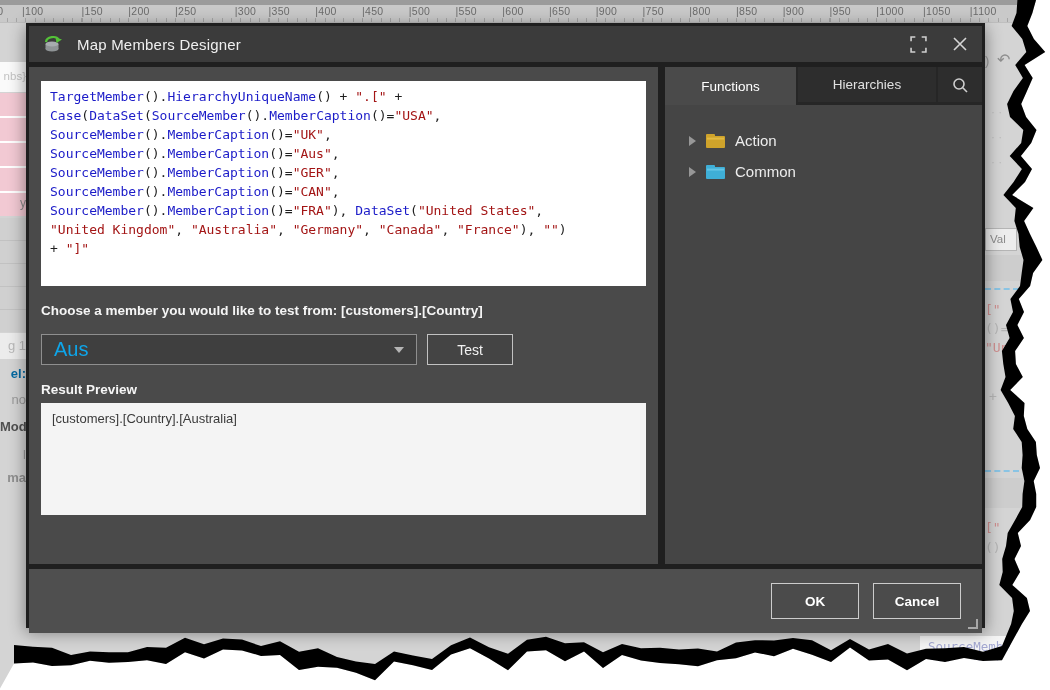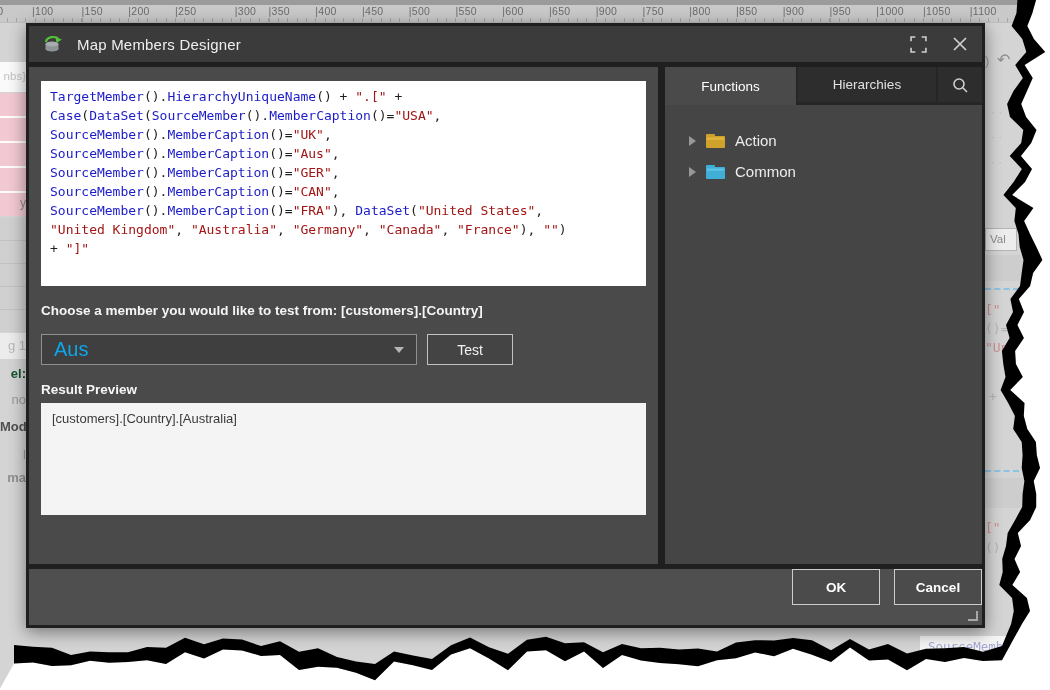--- a/index.html
+++ b/index.html
@@ -62,37 +62,37 @@
   #tab-functions { width:131px; background:#4a4a4a; color:#ffffff; }
   #tab-hierarchies { flex:1; background:#2d2d2d; color:#e0e0e0; border-bottom:3px solid #262626; }
   #tab-search { width:44px; background:#2d2d2d; border-bottom:3px solid #262626; display:flex; align-items:center; justify-content:center; cursor:pointer; }
   #func-tree { padding:20px 0 0 24px; }
   .tree-row { display:flex; align-items:center; height:31px; cursor:pointer; }
   .expander { width:0; height:0; border-top:5px solid transparent; border-bottom:5px solid transparent; border-left:7px solid #979797; margin-right:10px; }
   .folder { width:20px; height:16px; }
   .tree-label { color:#ededed; font-size:15px; margin-left:9px; }
 
   
-  #bottom-bar { margin-top:5px; height:56px; background:#4f4f4f; display:flex; justify-content:flex-end; gap:14px; position:relative; }
+  #bottom-bar { margin-top:5px; height:64px; background:#4f4f4f; display:flex; align-items:center; justify-content:flex-end; gap:14px; padding-right:21px; position:relative; }
   .dlg-btn { width:88px; height:36px; background:#4b4b4b; border:1px solid #cccccc; color:#ffffff; font-weight:bold; font-size:13.5px; display:flex; align-items:center; justify-content:center; cursor:pointer; }
   #resize-grip { position:absolute; right:4px; bottom:4px; width:10px; height:10px; border-right:2px solid #a8a8a8; border-bottom:2px solid #a8a8a8; }
 
   #tear-svg { position:absolute; inset:0; width:1050px; height:690px; z-index:50; pointer-events:none; }
 </style>
 </head>
 <body>
 
 <div id="stage">
   <div id="page">
 
     <div id="ruler">
       <div class="topstrip"></div>
       <div>
           <span class="ruler-num" style="left: -12px;">|50</span>
-          <span class="ruler-num" style="left: 32px;">|100</span>
+          <span class="ruler-num" style="left: 22px;">|100</span>
           <span class="ruler-num" style="left: 81.5px;">|150</span>
           <span class="ruler-num" style="left: 128.25px;">|200</span>
           <span class="ruler-num" style="left: 175px;">|250</span>
           <span class="ruler-num" style="left: 221.75px; padding-left: 13px;">|300</span>
           <span class="ruler-num" style="left: 268.5px;">|350</span>
           <span class="ruler-num" style="left: 315.25px;">|400</span>
           <span class="ruler-num" style="left: 362px;">|450</span>
           <span class="ruler-num" style="left: 408.75px;">|500</span>
           <span class="ruler-num" style="left: 455.5px;">|550</span>
           <span class="ruler-num" style="left: 502.25px;">|600</span>
@@ -111,21 +111,21 @@
     </div>
 
     <div class="bg-block" style="left:0;top:62px;width:30px;height:30px;background:#fafafa;"></div>
     <div class="bg-block" style="left:0;top:93px;width:30px;height:123px;background:repeating-linear-gradient(180deg,#f2c9d3 0 23px,#ffffff 23px 25px);"></div>
     <div class="bg-block" style="left:0;top:218px;width:30px;height:114px;background:repeating-linear-gradient(180deg,#d0d0d0 0 22px,#c2c2c2 22px 23px);"></div>
     <div class="bg-block" style="left:0;top:333px;width:30px;height:26px;background:#ececec;"></div>
     <div>
         <div class="bg-frag" style="top: 70px; color: rgb(195, 195, 195); font-size: 11.5px; font-weight: normal;">nbs}</div>
         <div class="bg-frag" style="top: 196px; color: rgb(138, 138, 138); font-size: 12px; font-weight: normal;">y</div>
         <div class="bg-frag" style="top: 338px; color: rgb(184, 184, 184); font-size: 13px; font-weight: normal;">g 1</div>
-        <div class="bg-frag" style="top: 366px; color: #14532d; font-size: 13px; font-weight: bold;">el:</div>
+        <div class="bg-frag" style="top: 366px; color: #0369a1; font-size: 13px; font-weight: bold;">el:</div>
         <div class="bg-frag" style="top: 392px; color: rgb(154, 154, 154); font-size: 13px; font-weight: normal;">no</div>
         <div class="bg-frag" style="top: 419px; color: rgb(79, 79, 79); font-size: 13px; font-weight: bold; text-align: right;">Mod</div>
         <div class="bg-frag" style="top: 447px; color: rgb(154, 154, 154); font-size: 13px; font-weight: normal;">l</div>
         <div class="bg-frag" style="top: 470px; color: rgb(143, 143, 143); font-size: 13px; font-weight: bold;">ma</div>
       </div>
 
     <div id="right-under">
         <div class="rtxt" style="position: absolute; top: 30px; left: 0px; color: rgb(154, 154, 154); font-size: 13px;">)</div>
         <div class="rtxt" style="position: absolute; top: 27px; left: 12px; color: rgb(143, 143, 143); font-size: 16px;">↶</div>
         <div class="rtxt" style="position: absolute; top: 82px; left: 6px; color: rgb(189, 189, 189); font-size: 12px;">· ·</div>

